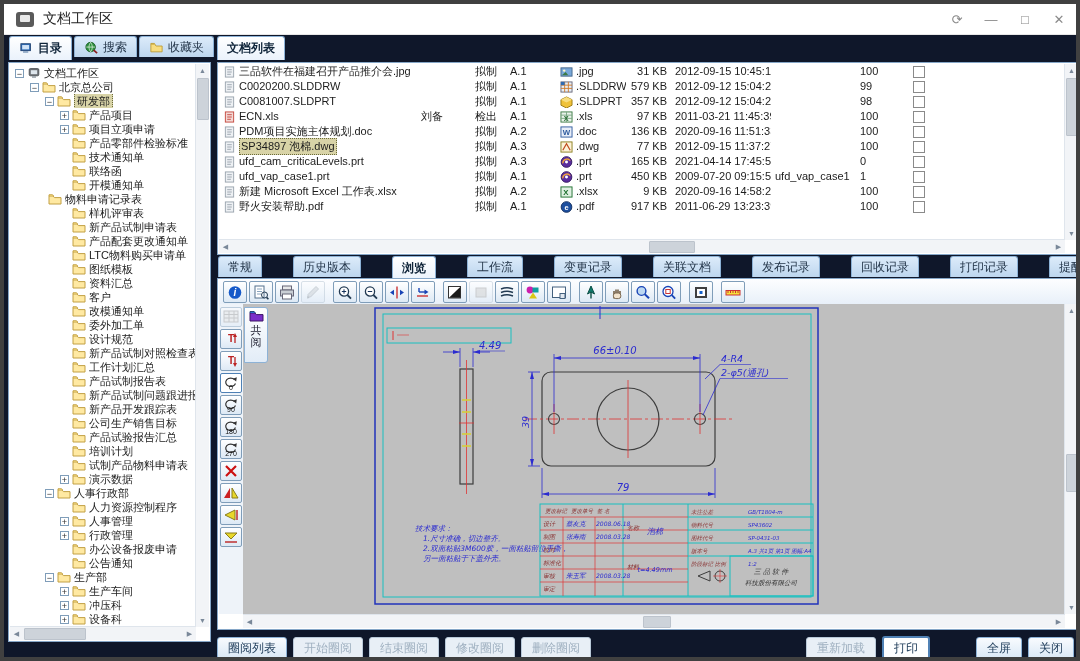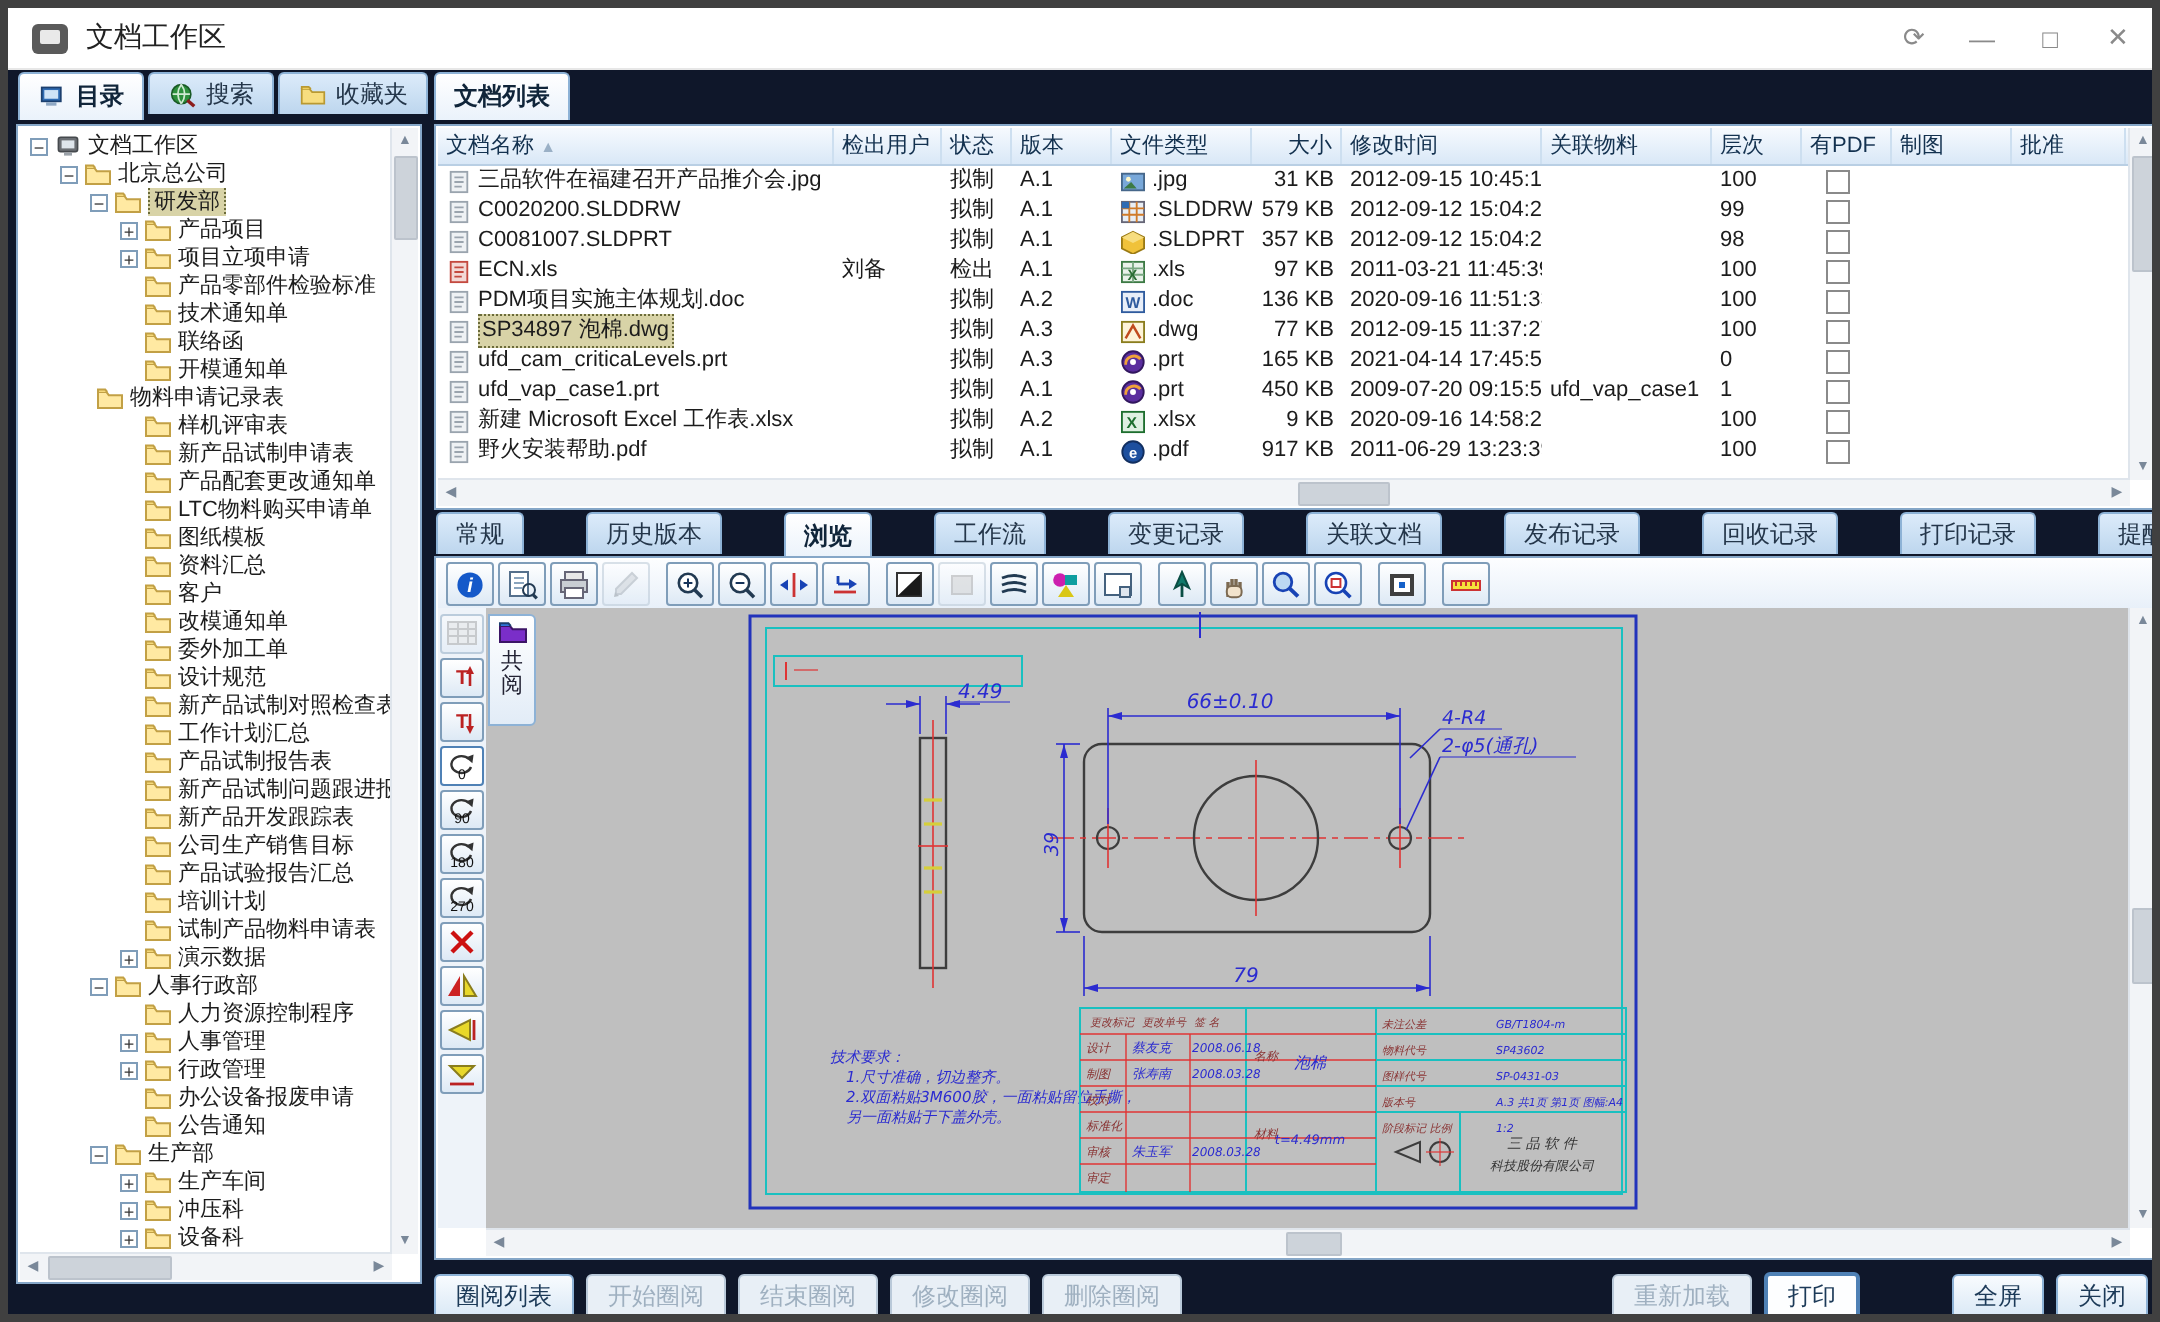--- a/index.html
+++ b/index.html
@@ -551,34 +551,20 @@
     </div>
     <div class="hscroll" style="right:14px;">
       <div class="sarrow" style="left:0;">◀</div>
       <div class="sthumb" style="left:14px;top:1px;height:10px;width:60px;"></div>
       <div class="sarrow" style="right:0;">▶</div>
     </div>
   </div>
 
   <div id="table-panel" class="panel">
     <div id="grid">
-      <div id="thead" class="grow" style="grid-template-columns: 198px 54px 35px 50px 70px 45px 100px 85px 45px 45px 60px 57px;">
-          <div class="hcell" style=""><span>文档名称</span> <span style="color:#9ab0c6;font-size:8px;">▲</span></div>
-          <div class="hcell" style="">检出用户</div>
-          <div class="hcell" style="">状态</div>
-          <div class="hcell" style="">版本</div>
-          <div class="hcell" style="">文件类型</div>
-          <div class="hcell" style="text-align:right;">大小</div>
-          <div class="hcell" style="">修改时间</div>
-          <div class="hcell" style="">关联物料</div>
-          <div class="hcell" style="">层次</div>
-          <div class="hcell" style="">有PDF</div>
-          <div class="hcell" style="">制图</div>
-          <div class="hcell" style="">批准</div>
-        </div>
       <div id="tbody">
           <div class="grow drow" style="grid-template-columns:198px 54px 35px 50px 70px 45px 100px 85px 45px 45px 60px 57px">
             <div class="dcell">
               <span class="dicn">
                 <svg viewBox="0 0 14 13" xmlns="http://www.w3.org/2000/svg">
                   <rect x="2.5" y="1" width="9" height="11" fill="#eef1f4" stroke="#9aa4ae"></rect>
                   <path d="M4.5 4 H9.5 M4.5 6.5 H9.5 M4.5 9 H8.5" stroke="#9aa4ae"></path>
                 </svg>
               </span>
               <span class="">三品软件在福建召开产品推介会.jpg</span>

